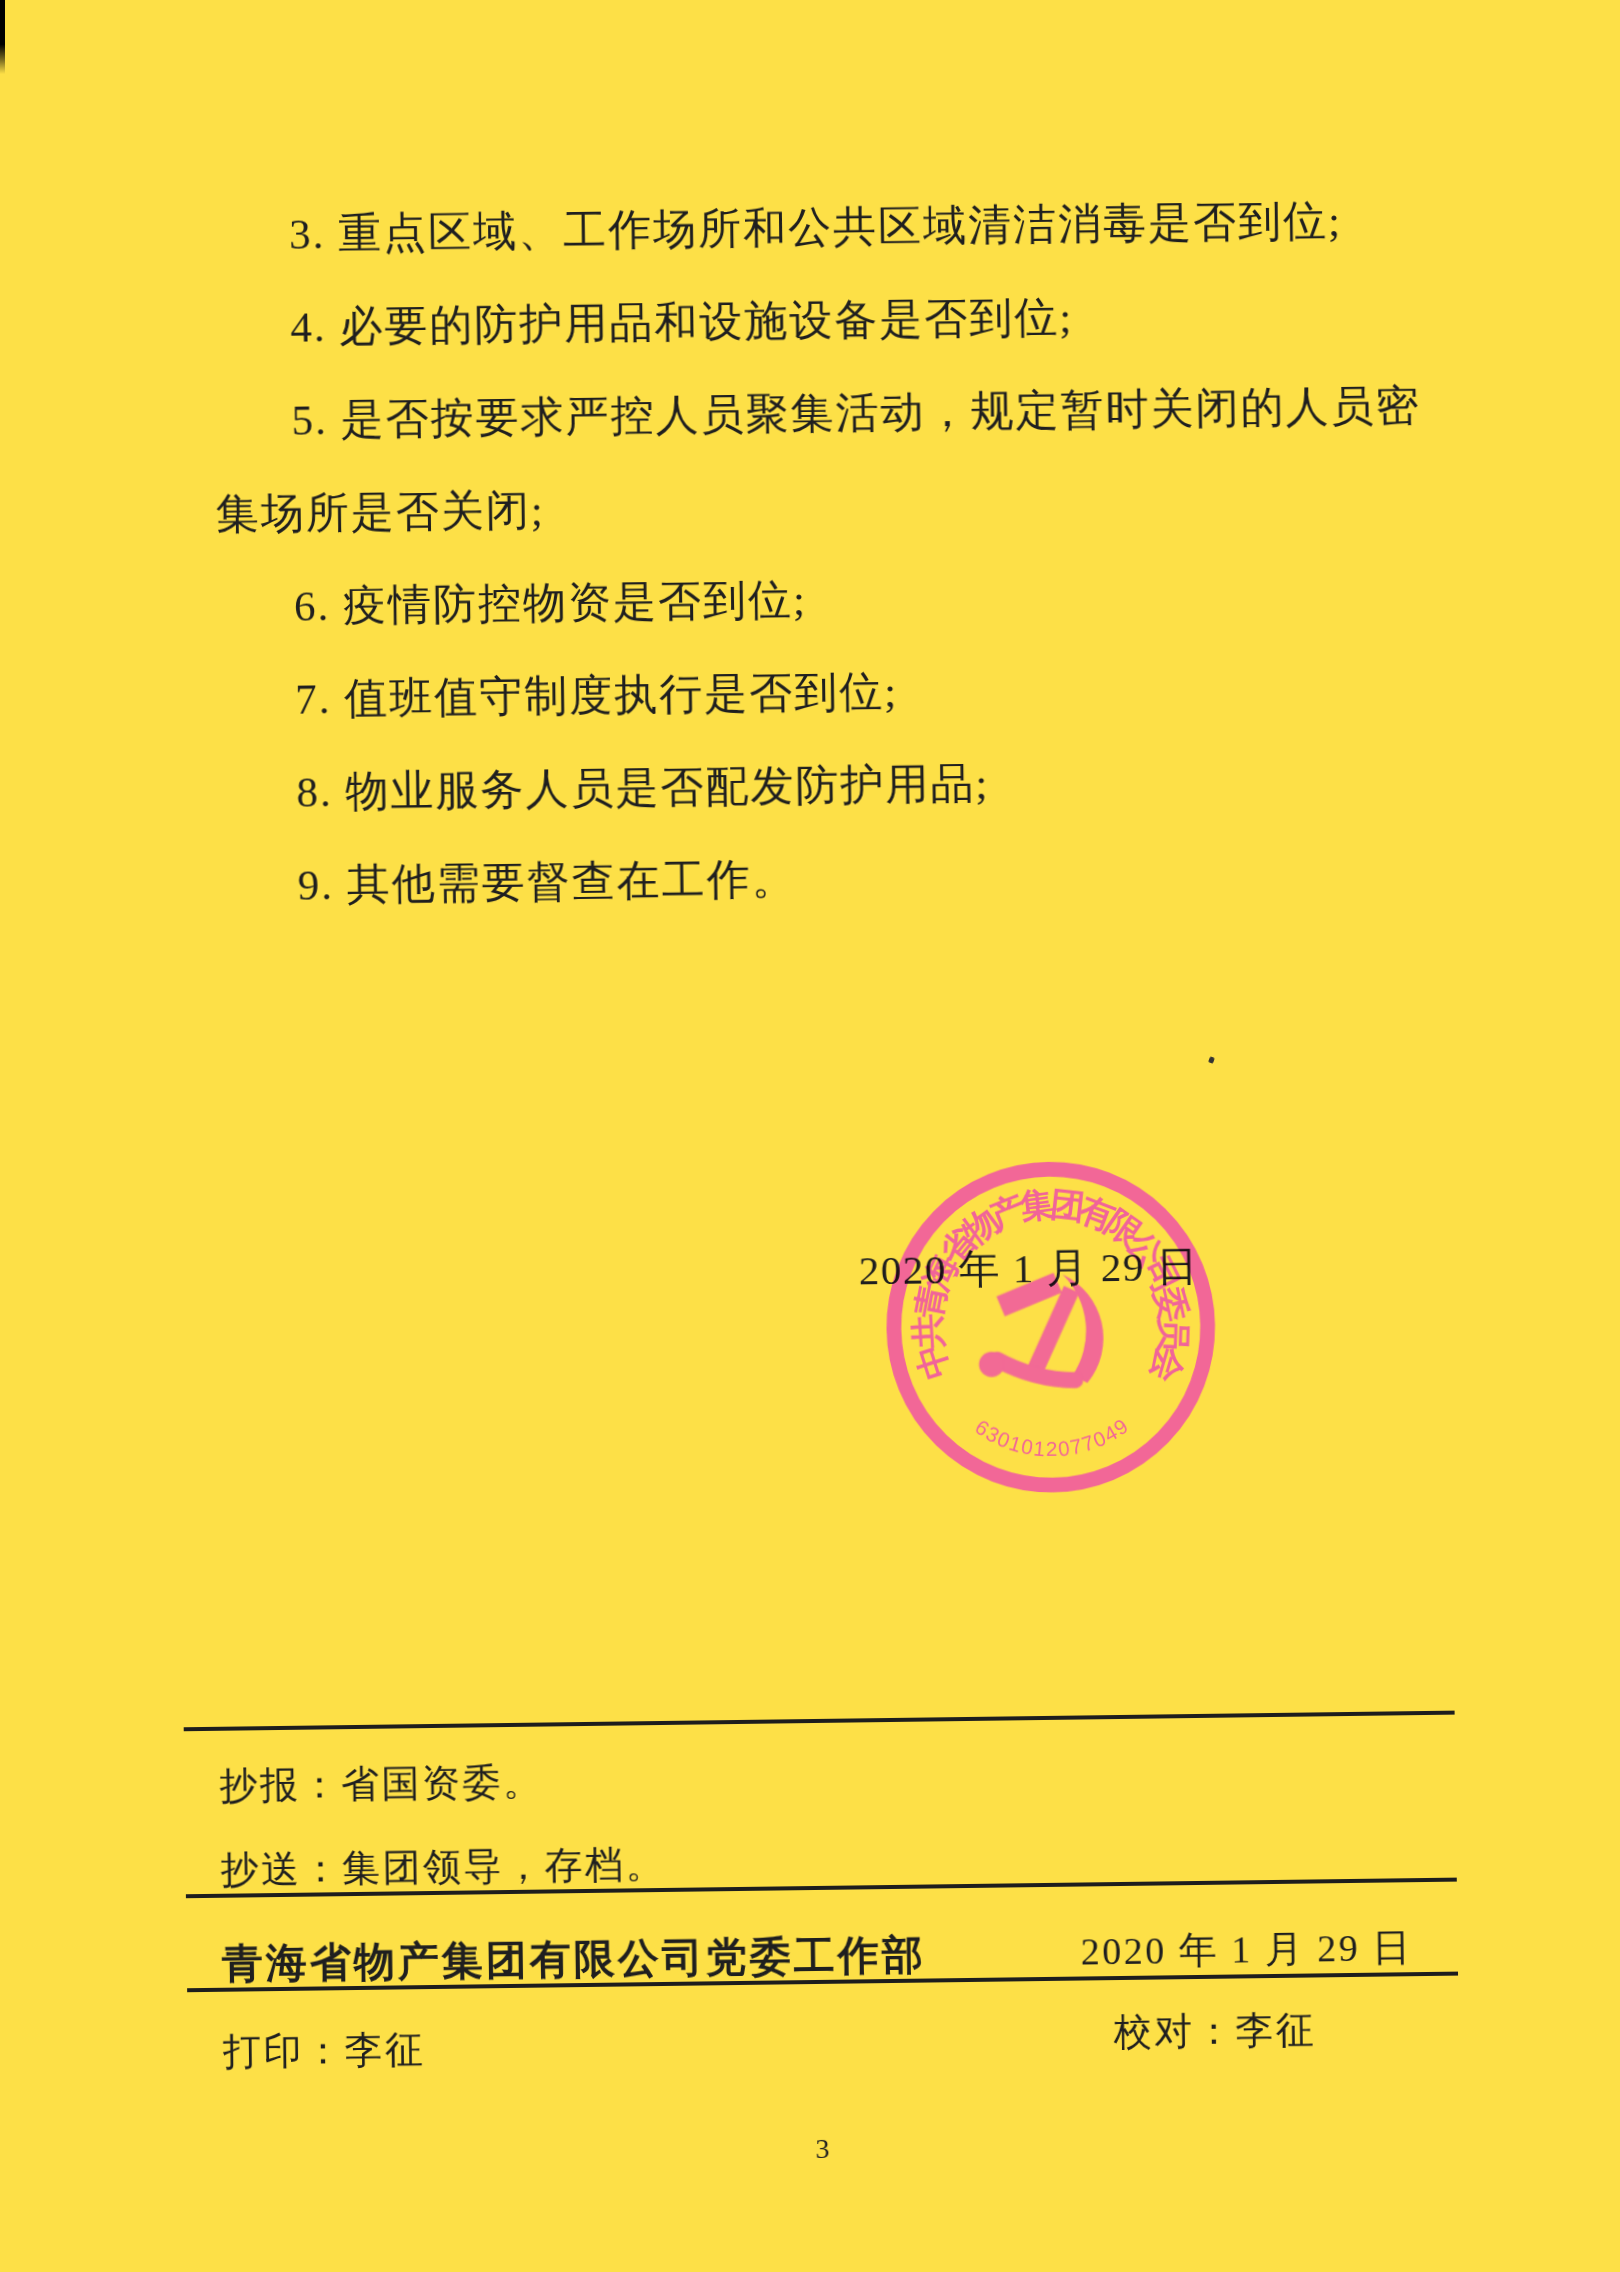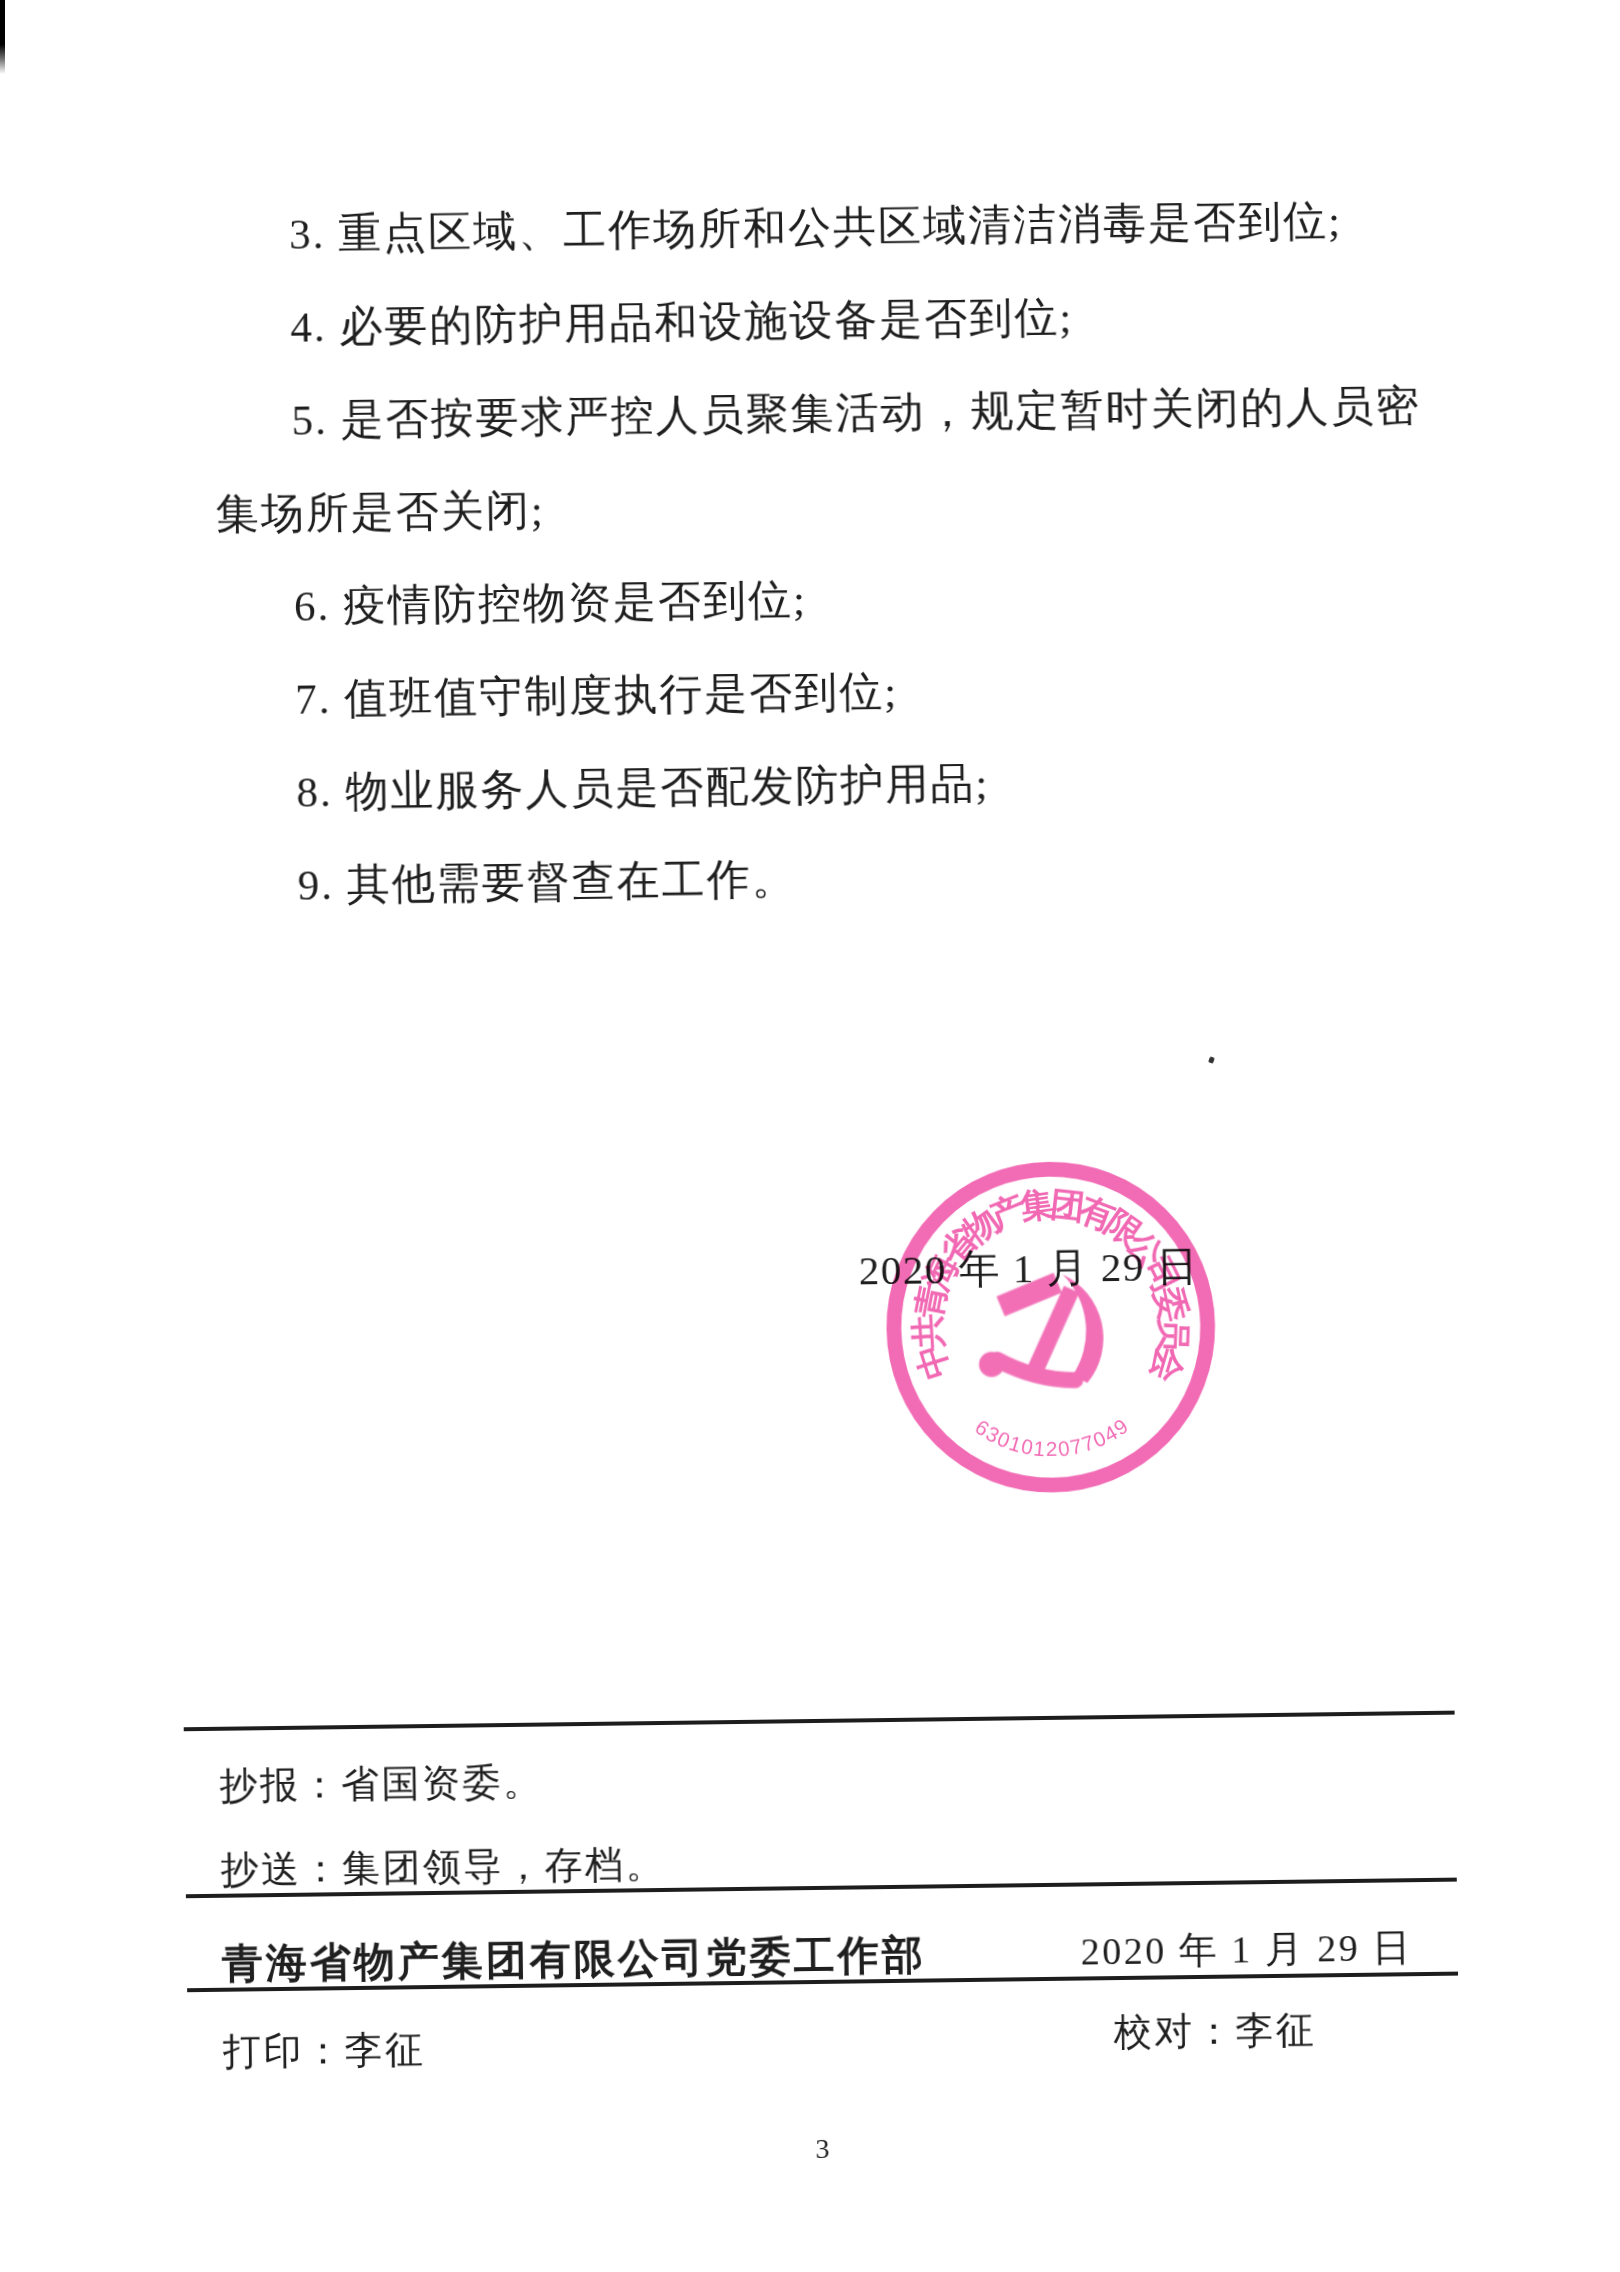--- a/index.html
+++ b/index.html
@@ -1,19 +1,19 @@
 <!DOCTYPE html>
 <html style="font-size:8px"><head>
 <meta charset="utf-8">
 <style>
   * { margin:0; padding:0; box-sizing:border-box; }
   html,body { background:#e8e8e8; }
   .page {
     position:relative; width:1621px; height:2273px;
-    background:#ffffff; overflow:hidden;
+    background:#fde047; overflow:hidden;
     font-family:"Liberation Serif","DejaVu Serif",serif;
     color:#1f1f1f;
   }
   .sheet { position:absolute; left:0; top:0; width:100%; height:100%;
     transform:rotate(-0.75deg); transform-origin:810px 1136px; }
 
   
   .body-block { position:absolute; left:224px; top:181px; width:1253px;
     font-size:43px; line-height:93px; letter-spacing:2px; }
   .body-line { white-space:nowrap; }

